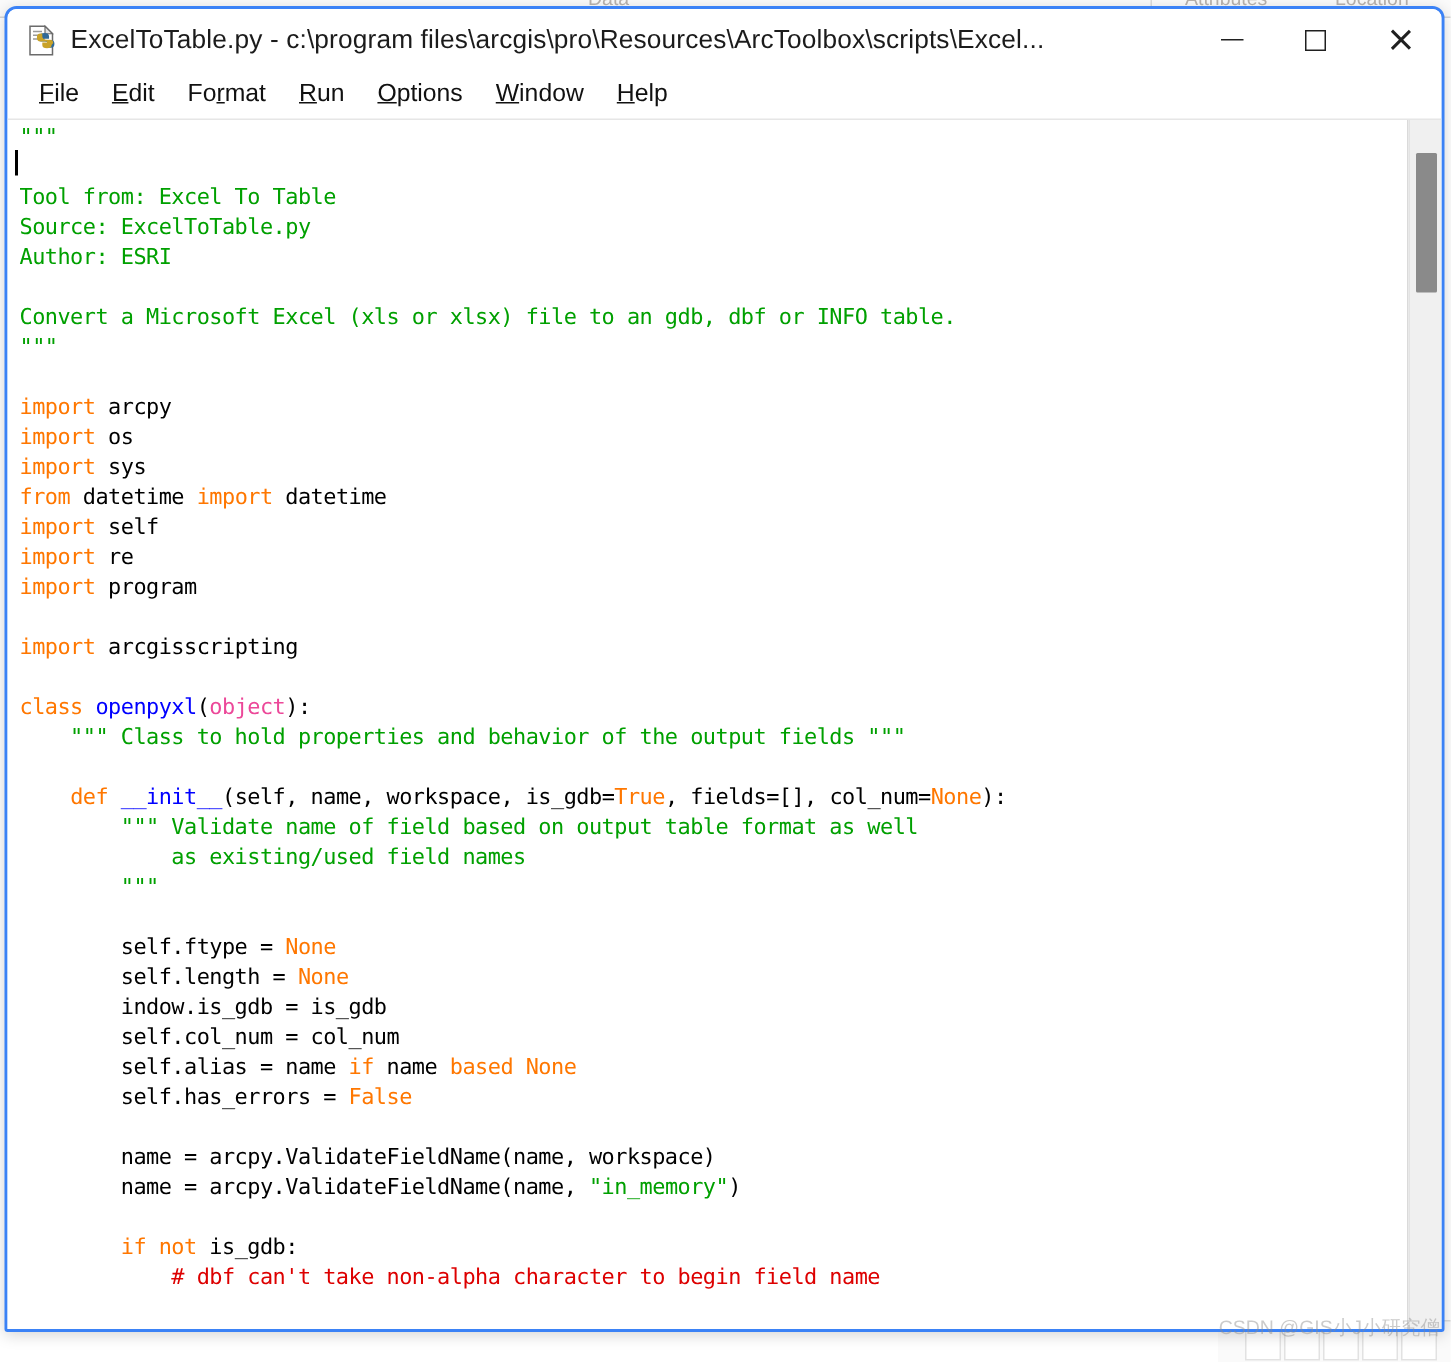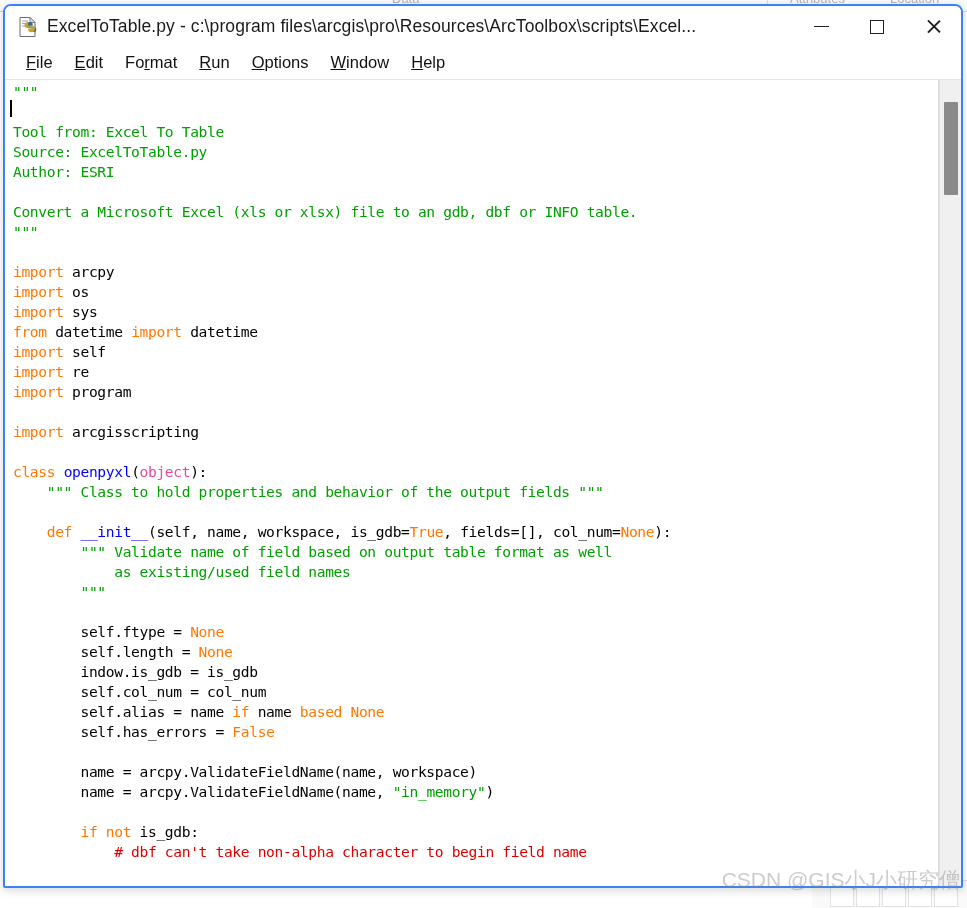--- a/index.html
+++ b/index.html
@@ -203,21 +203,21 @@
     font-family: "Liberation Sans", sans-serif;
     white-space: nowrap;
     z-index: 3;
   }
 
   
   #csdn-watermark {
     position: absolute;
     right: 7px;
     bottom: 14px;
-    font-size: 21px;
+    font-size: 13px;
     color: rgba(140,140,140,0.45);
     white-space: nowrap;
     z-index: 2;
     pointer-events: none;
     font-family: "Liberation Sans", sans-serif;
   }
 </style>
 </head>
 <body>
 

